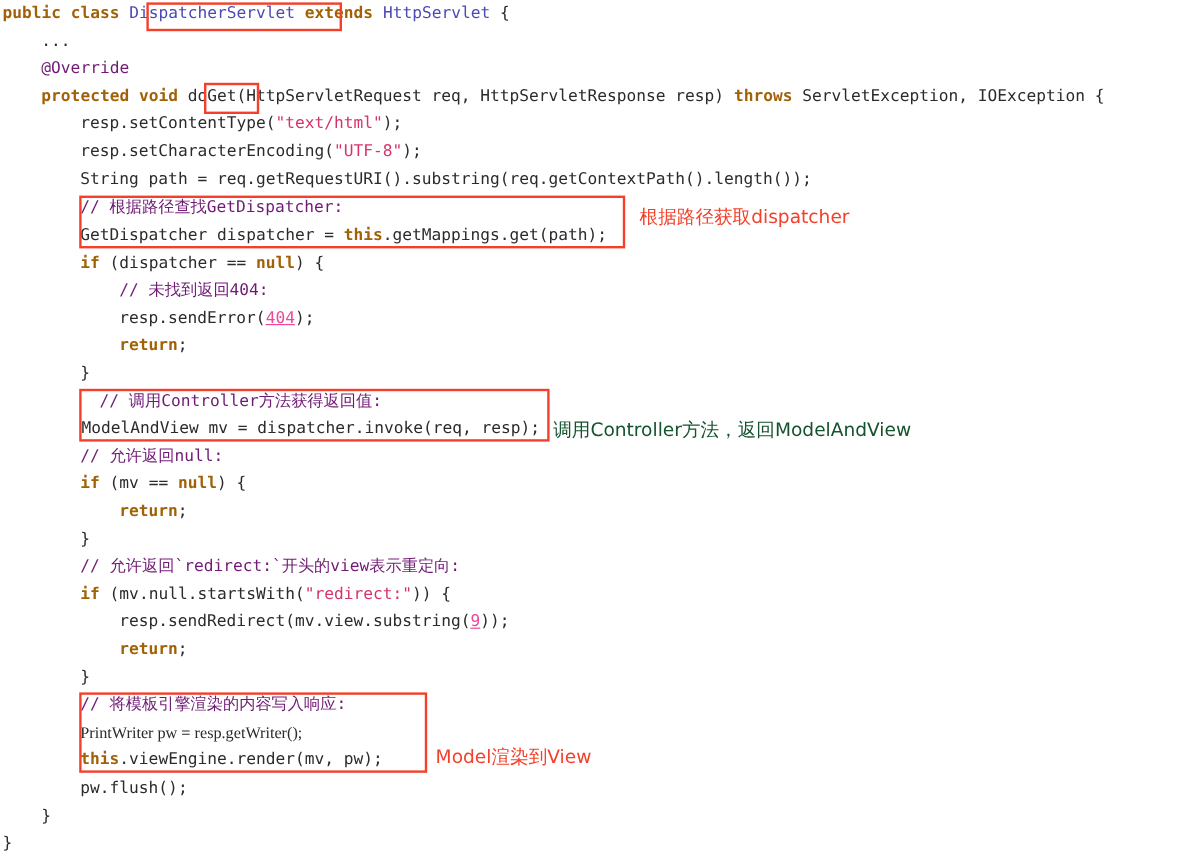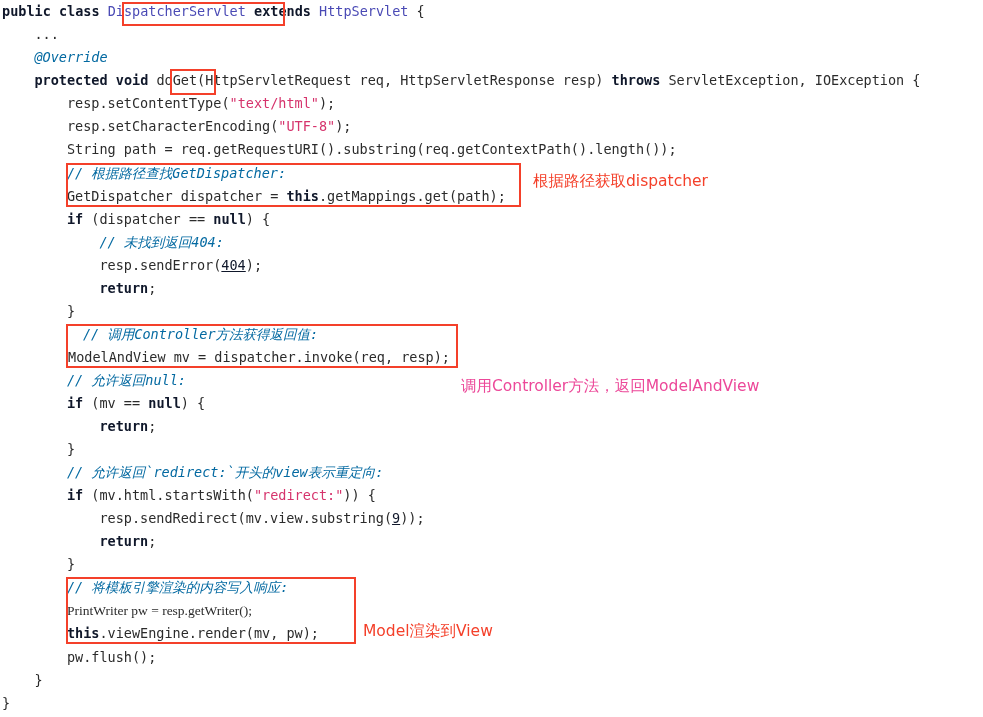--- a/index.html
+++ b/index.html
@@ -26,26 +26,26 @@
     left: 0;
     white-space: pre;
     font-family: "DejaVu Sans Mono", "Liberation Mono", monospace;
     font-size: 13.5px;
     line-height: 15px;
     color: #24292e;
     letter-spacing: 0px;
   }
 
   
-  .kw       { color: #0f172a; font-weight: bold; }
+  .kw       { color: #a16207; font-weight: bold; }
   .type     { color: #4a4ab5; }
   .plain    { color: #2b2b2b; }
   .str      { color: #d6336c; }
-  .num      { color: #0f172a; text-decoration: underline; }
-  .cmt      { color: #0369a1; font-style: italic; }
+  .num      { color: #ec4899; text-decoration: underline; }
+  .cmt      { color: #701a75; }
 
   
   .hl-box {
     position: absolute;
     border: 2px solid #f4402a;
     box-sizing: border-box;
     pointer-events: none;
     background: transparent;
   }
 
@@ -78,36 +78,36 @@
       <div class="code-line" style="top: 258px; left: 99.44px;"><span class="plain">resp.sendError(</span><span class="num">404</span><span class="plain">);</span></div>
       <div class="code-line" style="top: 281px; left: 99.44px;"><span class="kw">return</span><span class="plain">;</span></div>
       <div class="code-line" style="top: 304px; left: 66.96px;"><span class="plain">}</span></div>
       <div class="code-line" style="top: 327px; left: 66.96px; margin-left: 16px;"><span class="cmt">// 调用Controller方法获得返回值:</span></div>
       <div class="code-line" style="top: 350px; left: 68px;"><span class="plain">ModelAndView mv = dispatcher.invoke(req, resp);</span></div>
       <div class="code-line" style="top: 373px; left: 66.96px;"><span class="cmt">// 允许返回null:</span></div>
       <div class="code-line" style="top: 396px; left: 66.96px; text-align: center;"><span class="kw">if</span><span class="plain"> (mv == </span><span class="kw">null</span><span class="plain">) {</span></div>
       <div class="code-line" style="top: 419px; left: 99.44px;"><span class="kw">return</span><span class="plain">;</span></div>
       <div class="code-line" style="top: 442px; left: 66.96px;"><span class="plain">}</span></div>
       <div class="code-line" style="top: 465px; left: 66.96px;"><span class="cmt">// 允许返回`redirect:`开头的view表示重定向:</span></div>
-      <div class="code-line" style="top: 488px; left: 66.96px;"><span class="kw">if</span><span class="plain"> (mv.html.startsWith(</span><span class="str">"redirect:"</span><span class="plain">)) {</span></div>
+      <div class="code-line" style="top: 488px; left: 66.96px;"><span class="kw">if</span><span class="plain"> (mv.null.startsWith(</span><span class="str">"redirect:"</span><span class="plain">)) {</span></div>
       <div class="code-line" style="top: 511px; left: 99.44px;"><span class="plain">resp.sendRedirect(mv.view.substring(</span><span class="num">9</span><span class="plain">));</span></div>
       <div class="code-line" style="top: 534px; left: 99.44px;"><span class="kw">return</span><span class="plain">;</span></div>
       <div class="code-line" style="top: 557px; left: 66.96px;"><span class="plain">}</span></div>
       <div class="code-line" style="top: 580px; left: 66.96px;"><span class="cmt">// 将模板引擎渲染的内容写入响应:</span></div>
       <div class="code-line" style="top: 603px; left: 66.96px; font-family: Liberation Serif, serif;"><span class="plain">PrintWriter pw = resp.getWriter();</span></div>
       <div class="code-line" style="top: 626px; left: 66.96px;"><span class="kw">this</span><span class="plain">.viewEngine.render(mv, pw);</span></div>
       <div class="code-line" style="top: 650px; left: 66.96px;"><span class="plain">pw.flush();</span></div>
       <div class="code-line" style="top: 673px; left: 34.48px;"><span class="plain">}</span></div>
       <div class="code-line" style="top: 696px; left: 2px;"><span class="plain">}</span></div>
     </div>
   <div id="highlight-layer">
       <div class="hl-box" style="left: 122px; top: 2px; width: 163px; height: 24px; border-color: rgb(244, 64, 42);"></div>
       <div class="hl-box" style="left: 170px; top: 69px; width: 46px; height: 26px; border-color: rgb(244, 64, 42);"></div>
       <div class="hl-box" style="left: 66px; top: 163px; width: 455px; height: 44px; border-color: rgb(244, 64, 42);"></div>
       <div class="hl-box" style="left: 66px; top: 324px; width: 392px; height: 44px; border-color: rgb(244, 64, 42);"></div>
       <div class="hl-box" style="left: 66px; top: 577px; width: 290px; height: 67px; border-color: rgb(244, 64, 42);"></div>
     </div>
   <div id="annotation-layer">
       <div class="annot" style="left: 533px; top: 172px; color: rgb(244, 64, 42);">根据路径获取dispatcher</div>
-      <div class="annot" style="left: 461px; top: 349px; color: #ec4899; margin-top: 28px;">调用Controller方法，返回ModelAndView</div>
+      <div class="annot" style="left: 461px; top: 349px; color: #14532d;">调用Controller方法，返回ModelAndView</div>
       <div class="annot" style="left: 363px; top: 622px; color: rgb(244, 64, 42);">Model渲染到View</div>
     </div>
 </div>
 
 </body></html>

